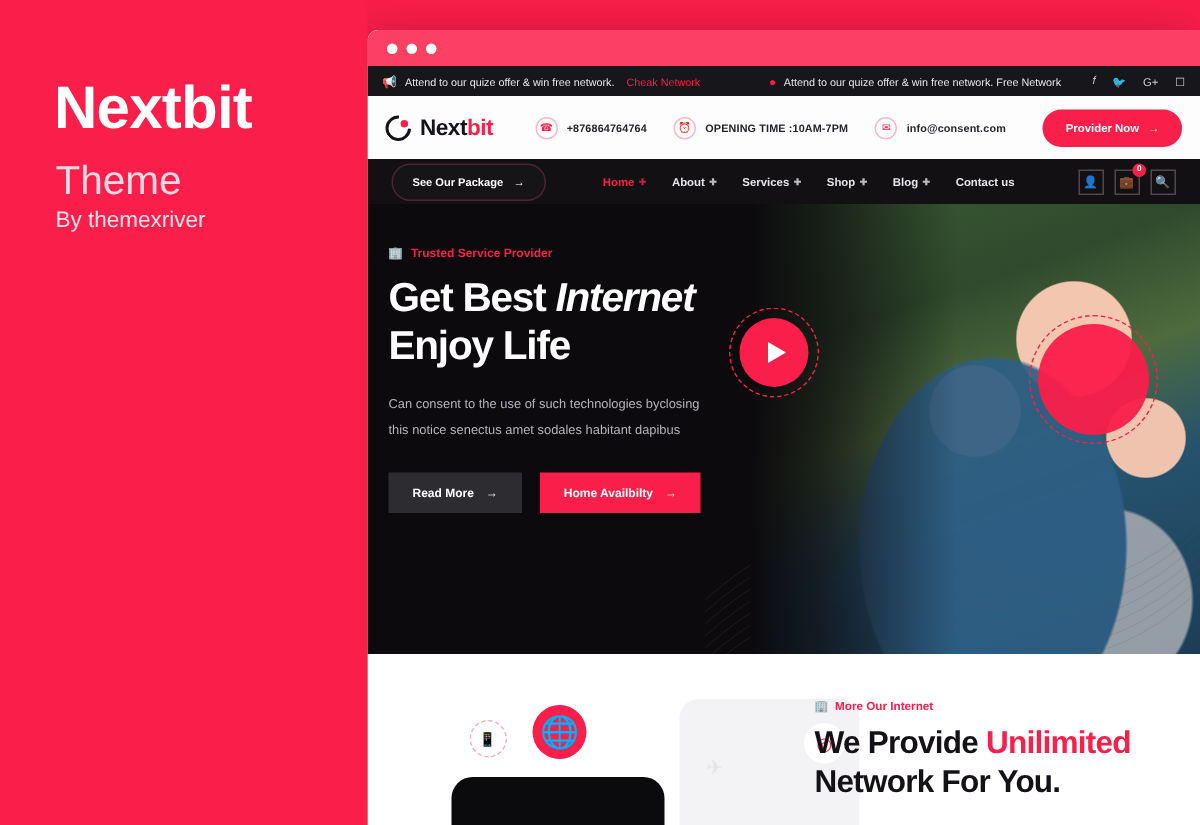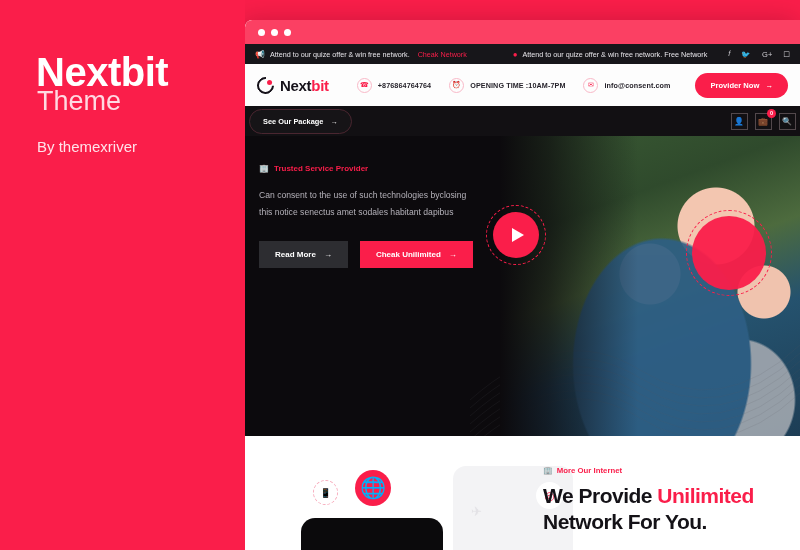--- a/index.html
+++ b/index.html
@@ -22,21 +22,21 @@
     position: absolute;
     left: 36px; top: 52px;
     font-size: 40px;
     font-weight: bold;
     color: #ffffff;
     letter-spacing: -0.5px;
     line-height: 1;
   }
   .promo-sub {
     position: absolute;
-    left: 37px; top: 88px;
+    left: 37px; top: 107px;
     font-size: 27px;
     font-weight: 300;
     color: #ffd9e2;
     line-height: 1;
   }
   .promo-by {
     position: absolute;
     left: 37px; top: 138px;
     font-size: 15px;
     font-weight: 400;
@@ -196,21 +196,21 @@
     padding:8px 15px;
     display:flex; align-items:center; gap:6px;
     border:none;
   }
 
   
   .nav {
     background: #121013;
     height: 30px;
     display:flex; align-items:center;
-    padding: 0 4px;
+    padding: 0 16px;
     position: relative; z-index: 3;
   }
   .pkg-btn {
     border:1px solid #4a2630;
     border-radius:18px;
     color:#fff; font-size:7.4px; font-weight:bold;
     padding:7px 13px;
     display:flex; align-items:center; gap:7px;
     background: rgba(255,255,255,.02);
   }
@@ -451,20 +451,45 @@
     <button class="contact-btn">
       <span>Provider Now</span>
       <span>→</span>
     </button>
   </div>
 
   <div class="nav">
     <div class="pkg-btn">
       <span>See Our Package</span>
       <span>→</span>
+    </div>
+    <div class="menu">
+      <a href="#" class="active">
+          <span>Home</span>
+          <span class="plus">✚</span>
+        </a>
+      <a href="#">
+          <span>About</span>
+          <span class="plus">✚</span>
+        </a>
+      <a href="#">
+          <span>Services</span>
+          <span class="plus">✚</span>
+        </a>
+      <a href="#">
+          <span>Shop</span>
+          <span class="plus">✚</span>
+        </a>
+      <a href="#">
+          <span>Blog</span>
+          <span class="plus">✚</span>
+        </a>
+      <a href="#">
+          <span>Contact us</span>
+        </a>
     </div>
     <div class="nav-icons">
       <div class="nv-ic">👤</div>
       <div class="nv-ic">💼
         <span class="badge">0</span>
       </div>
       <div class="nv-ic">🔍</div>
     </div>
   </div>
 
@@ -488,28 +513,32 @@
     <div class="play-d"></div>
     <div class="play">
         <span class="tri"></span>
       </div>
 
     <div class="hero-body">
       <div class="tag">
         <span>🏢</span>
         <span>Trusted Service Provider</span>
       </div>
+      <div class="h1">
+        <span>Get Best </span><span class="ital">Internet</span><br>
+        <span>Enjoy Life</span>
+      </div>
       <div class="hp">Can consent to the use of such technologies byclosing this notice senectus amet sodales habitant dapibus</div>
       <div class="hbtns">
         <button class="hb dark">
           <span>Read More</span>
           <span>→</span>
         </button>
         <button class="hb pink">
-          <span>Cheak Unilimited</span>
+          <span>Home Availbilty</span>
           <span>→</span>
         </button>
       </div>
     </div>
   </div>
 
   <div class="about">
     <div class="ab-media">
       <div class="ab-card-dark"></div>
       <div class="ab-card-grey">

